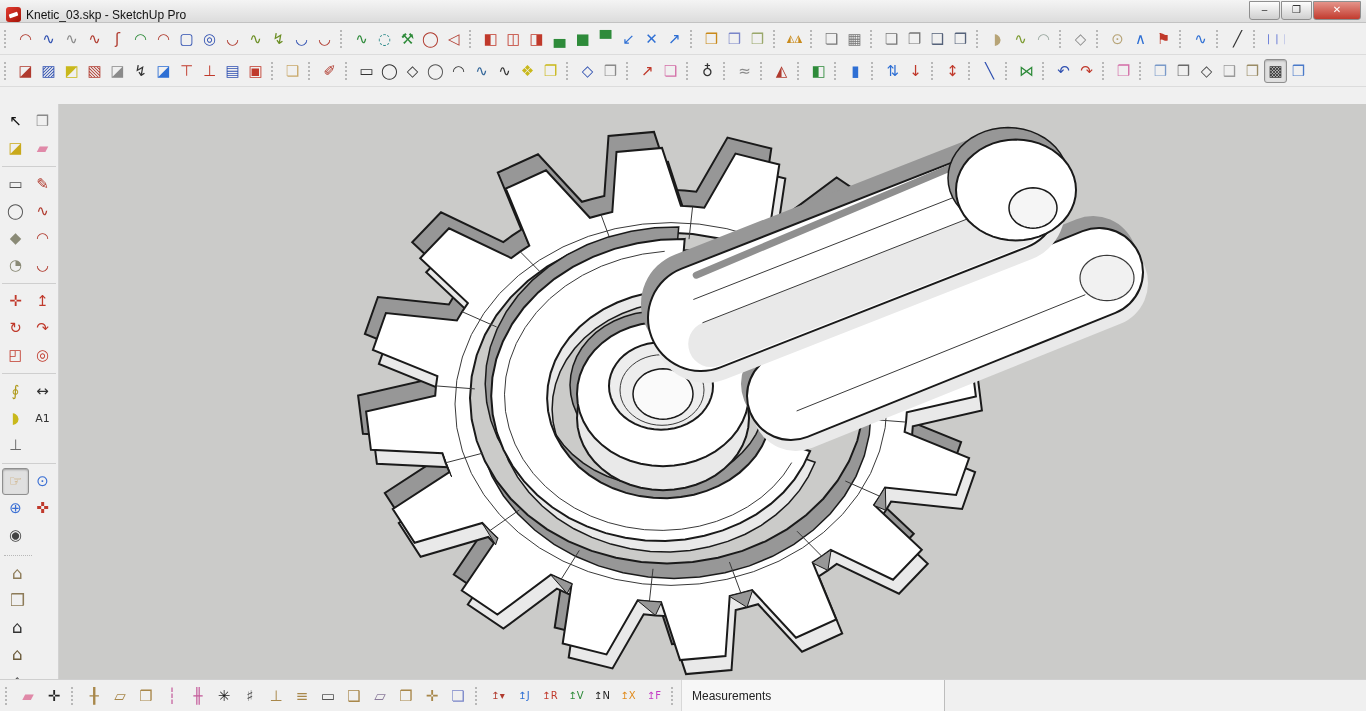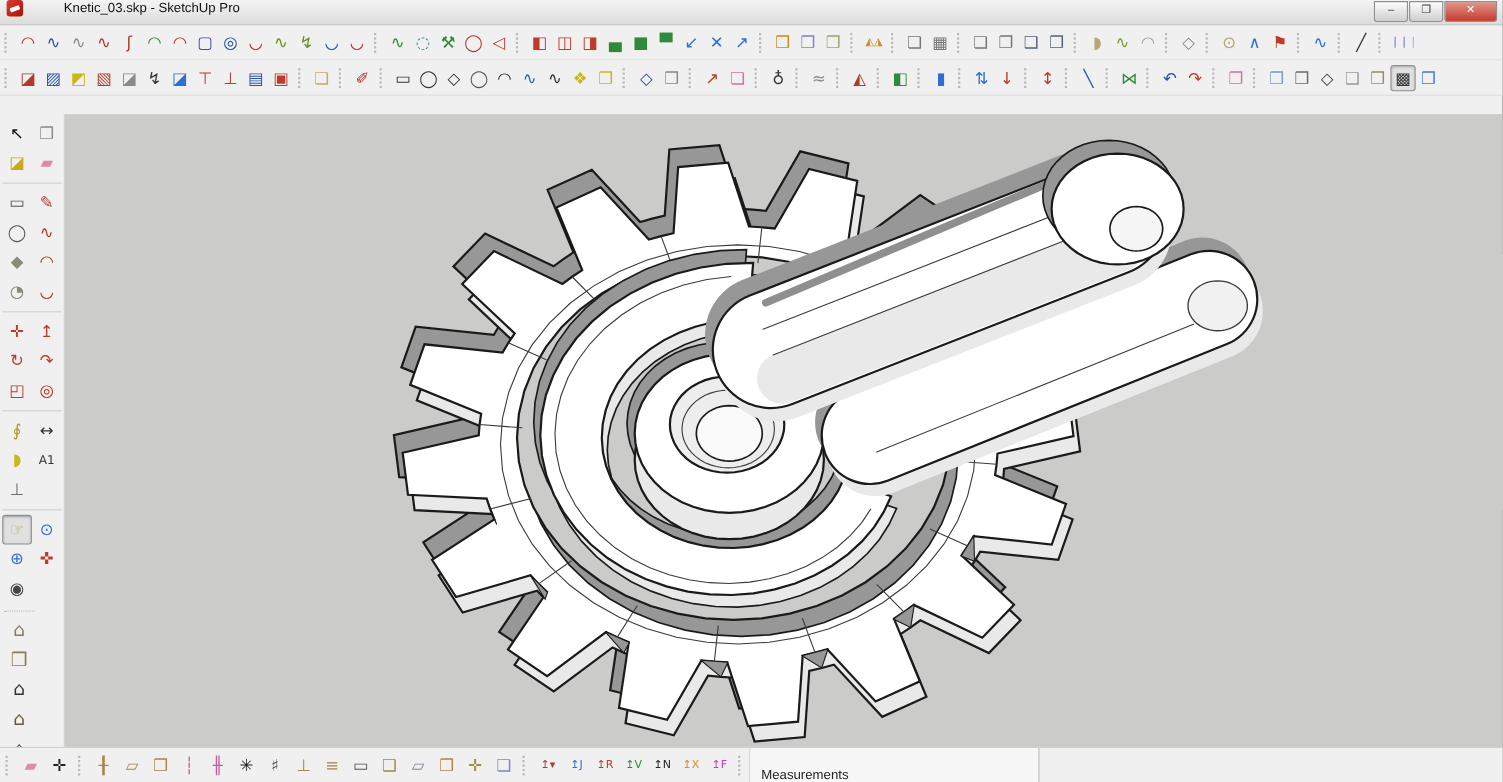--- a/index.html
+++ b/index.html
@@ -1,20 +1,20 @@
 <!DOCTYPE html>
 <html><head>
 <meta charset="utf-8">
 <style>
   html,body{margin:0;padding:0;background:#808080;overflow:hidden;}
   .window{position:relative;width:1366px;height:711px;background:#f0f0f0;
     font-family:"Liberation Sans","DejaVu Sans",sans-serif;font-size:12px;color:#111;}
   
   .title-bar{height:22px;background:linear-gradient(#f4f4f4,#dcdcdc);
-    border-bottom:1px solid #c2c2c2;display:flex;align-items:flex-start;padding:0 4px;position:relative;gap:32px;}
+    border-bottom:1px solid #c2c2c2;display:flex;align-items:flex-end;padding:0 4px;position:relative;}
   .app-icon{width:15px;height:15px;margin:0 5px 0 2px;background:linear-gradient(135deg,#e23c31,#a31206);
     border-radius:3px;position:relative;flex:0 0 auto;}
   .app-icon::after{content:"";position:absolute;left:3px;top:6px;width:9px;height:4px;
     background:#fff;transform:rotate(-20deg);border-radius:1px;}
   .title-text{font-size:12px;color:#111;}
   .win-controls{position:absolute;right:5px;top:1px;display:flex;gap:1px;}
   .win-btn{width:29px;height:17px;border:1px solid #8f8f8f;border-radius:0 0 3px 3px;
     background:linear-gradient(#fdfdfd,#cfcfcf);font-size:10px;line-height:15px;text-align:center;color:#333;}
   .win-btn.close{width:46px;background:linear-gradient(#e5948a,#c23b2e);color:#fff;font-weight:bold;}
   
@@ -38,21 +38,21 @@
   .side-sep{width:100%;height:4px;border-bottom:1px solid #cfcfcf;margin-bottom:4px;}
   .side-blank{width:25px;height:25px;}
   .side-views{display:flex;flex-direction:column;width:28px;margin:6px 0 0 4px;border-top:1px dotted #b8b8b8;padding-top:4px;}
   .side-views .side-btn{font-size:17px;}
   .canvas{flex:1;position:relative;background:#cbcbc9;}
   .canvas svg{display:block;}
   
   .status-bar{position:absolute;left:0;right:0;bottom:0;height:31px;background:#f0f0f0;
     border-top:1px solid #cfcfcf;display:flex;align-items:center;padding-left:3px;}
   .status-bar .tb-icon{width:24px;font-size:15px;}
-  .measure-panel{display:flex;align-items:flex-end;height:31px;width:262px;background:#f7f7f7;
+  .measure-panel{display:flex;align-items:center;height:31px;width:262px;background:#f7f7f7;
     border-left:1px solid #d8d8d8;}
   .measure-label{font-size:12px;color:#222;padding-left:10px;}
   .status-fill{flex:1;height:31px;border-left:1px solid #bdbdbd;background:#f0f0f0;}
 </style>
 </head>
 <body>
 
 <div class="window">
 
   <div class="title-bar">

